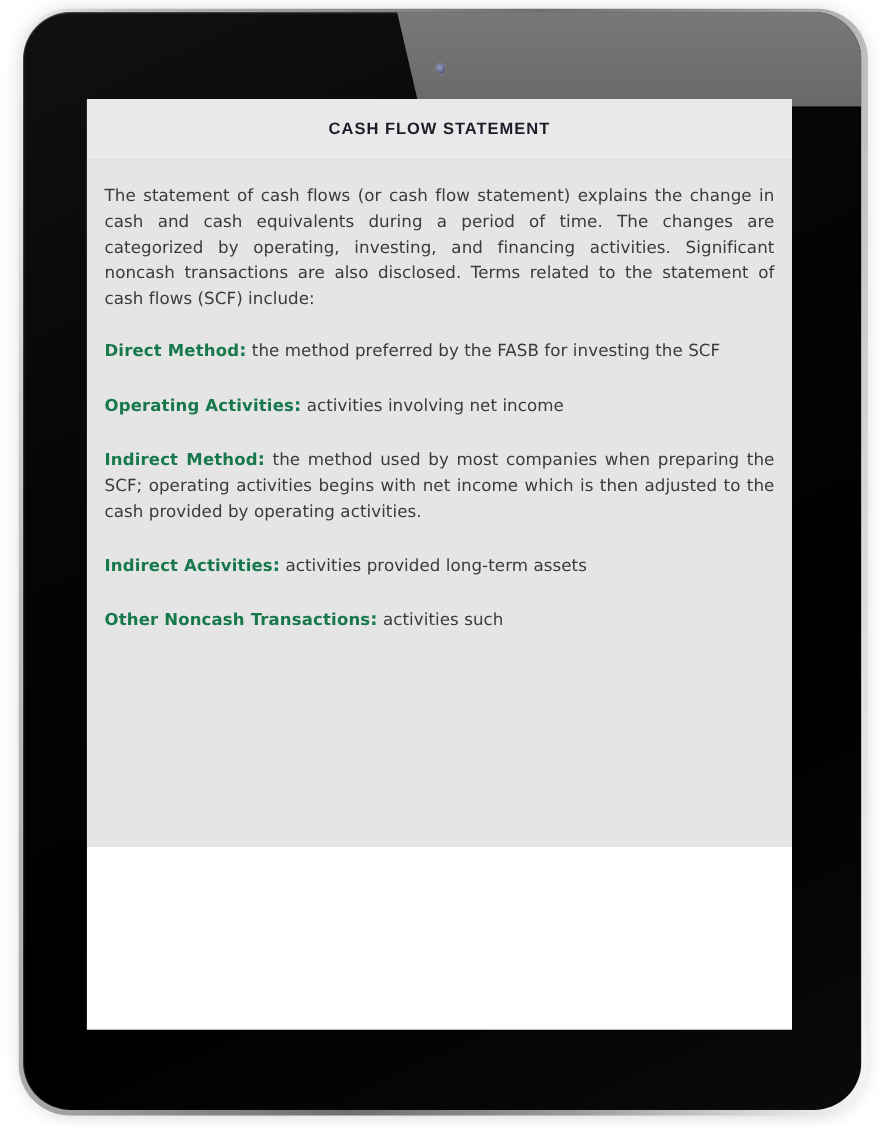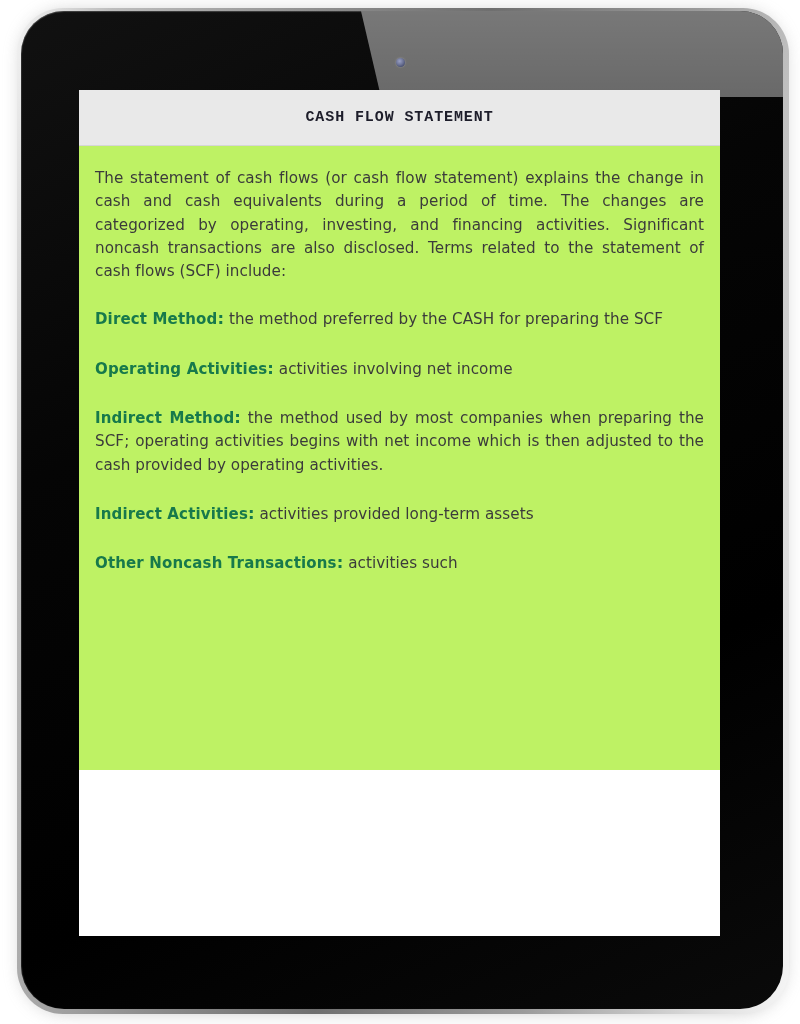--- a/index.html
+++ b/index.html
@@ -119,31 +119,31 @@
   
   .doc-header {
     height: 55px;
     background: #e9e9e9;
     border-bottom: 1px solid #d6d6d6;
     display: flex;
     align-items: center;
     justify-content: center;
   }
   .doc-title {
-    font-family: Liberation Mono, monospace;
+    font-family: Liberation Sans, sans-serif;
     font-size: 15px;
     font-weight: bold;
     letter-spacing: 0.9px;
     color: #1d1d2a;
     text-align: center;
   }
 
   
   .doc-content {
-    background: #bef264;
+    background: #e5e5e5;
     padding: 21px 16px 0 16px;
     height: 624px;   
     box-sizing: border-box;
   }
 
   
   .doc-tail {
     background: #ffffff;
     height: 166px;
   }
@@ -197,21 +197,21 @@
     <div class="doc-header">
       <div class="doc-title">CASH FLOW STATEMENT</div>
     </div>
 
     <div class="doc-content">
 
       <p class="para intro">The statement of cash flows (or cash flow statement) explains the change in cash and cash equivalents during a period of time. The changes are categorized by operating, investing, and financing activities. Significant noncash transactions are also disclosed. Terms related to the statement of cash flows (SCF) include:</p>
 
       <p class="para defn">
         <span class="term">Direct Method</span><span class="term-colon">:</span>
-        <span>the method preferred by the CASH for preparing the SCF</span>
+        <span>the method preferred by the FASB for investing the SCF</span>
       </p>
 
       <p class="para defn">
         <span class="term">Operating Activities</span><span class="term-colon">:</span>
         <span>activities involving net income</span>
       </p>
 
       <p class="para defn">
         <span class="term">Indirect Method</span><span class="term-colon">:</span>
         <span>the method used by most companies when preparing the SCF; operating activities begins with net income which is then adjusted to the cash provided by operating activities.</span>

